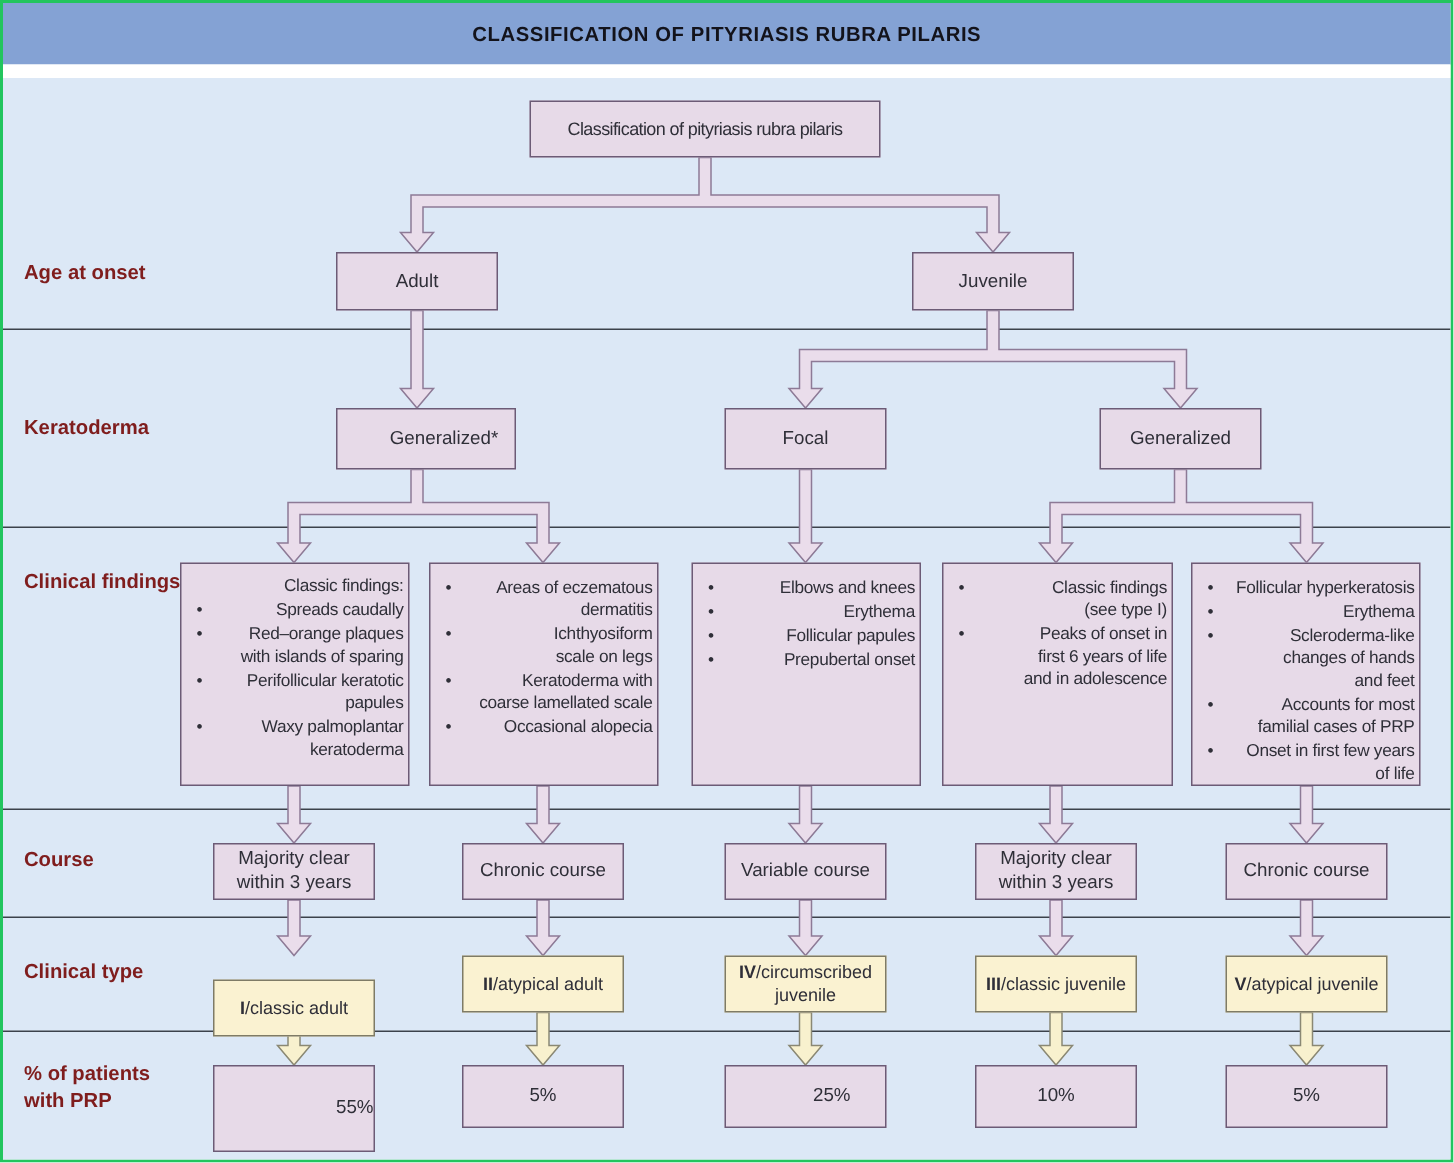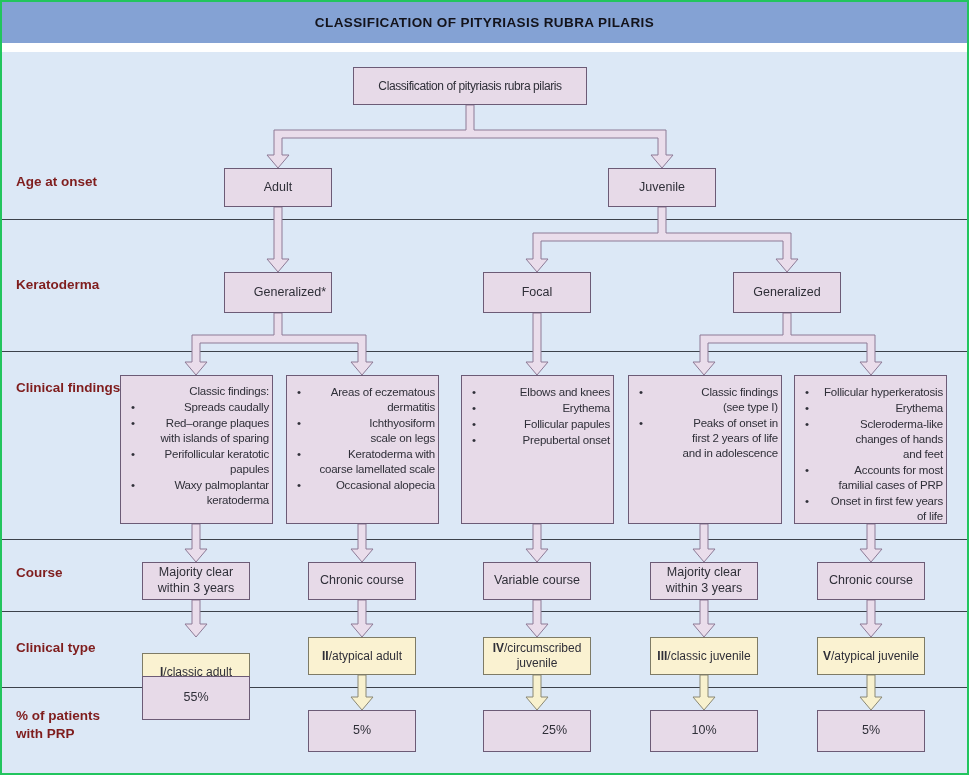--- a/index.html
+++ b/index.html
@@ -96,21 +96,21 @@
       <span>Classification of pityriasis rubra pilaris</span>
     </div>
 
     <div class="box" style="left:222px; top:116px; width:108px; height:39px;">
       <span>Adult</span>
     </div>
     <div class="box" style="left:606px; top:116px; width:108px; height:39px;">
       <span>Juvenile</span>
     </div>
 
-    <div class="box" style="left:222px; top:220px; width:108px; height:41px;padding-left:24px;">
+    <div class="box" style="left:222px; top:220px; width:120px; height:41px;padding-left:24px;">
       <span>Generalized*</span>
     </div>
     <div class="box" style="left:481px; top:220px; width:108px; height:41px;">
       <span>Focal</span>
     </div>
     <div class="box" style="left:731px; top:220px; width:108px; height:41px;">
       <span>Generalized</span>
     </div>
 
     <div class="box findings" style="left:118px; top:323px; width:153px; height:149px;">
@@ -135,21 +135,21 @@
     <div class="box findings" style="left:459px; top:323px; width:153px; height:149px;">
       <div class="bullet">Elbows and knees</div>
       <div class="bullet">Erythema</div>
       <div class="bullet">Follicular papules</div>
       <div class="bullet">Prepubertal onset</div>
     </div>
     <div class="box findings" style="left:626px; top:323px; width:154px; height:149px;">
       <div class="bullet">Classic findings
 (see type I)</div>
       <div class="bullet">Peaks of onset in
-first 2 years of life
+first 6 years of life
 and in adolescence</div>
     </div>
     <div class="box findings" style="left:792px; top:323px; width:153px; height:149px;">
       <div class="bullet">Follicular hyperkeratosis</div>
       <div class="bullet">Erythema</div>
       <div class="bullet">Scleroderma-like
 changes of hands
 and feet</div>
       <div class="bullet">Accounts for most
 familial cases of PRP</div>
@@ -184,21 +184,21 @@
     <div class="box yellow" style="left:481px; top:585px; width:108px; height:38px;">
       <span><b>IV</b><span>/circumscribed juvenile</span></span>
     </div>
     <div class="box yellow" style="left:648px; top:585px; width:108px; height:38px;">
       <span><b>III</b><span>/classic juvenile</span></span>
     </div>
     <div class="box yellow" style="left:815px; top:585px; width:108px; height:38px;">
       <span><b>V</b><span>/atypical juvenile</span></span>
     </div>
 
-    <div class="box" style="left:140px; top:624px; width:108px; height:44px;">
+    <div class="box" style="left:140px; top:658px; width:108px; height:58px;justify-content:flex-end;">
       <span>55%</span>
     </div>
     <div class="box" style="left:306px; top:658px; width:108px; height:42px;">
       <span>5%</span>
     </div>
     <div class="box" style="left:481px; top:658px; width:108px; height:42px;padding-left:35px;">
       <span>25%</span>
     </div>
     <div class="box" style="left:648px; top:658px; width:108px; height:42px;">
       <span>10%</span>

